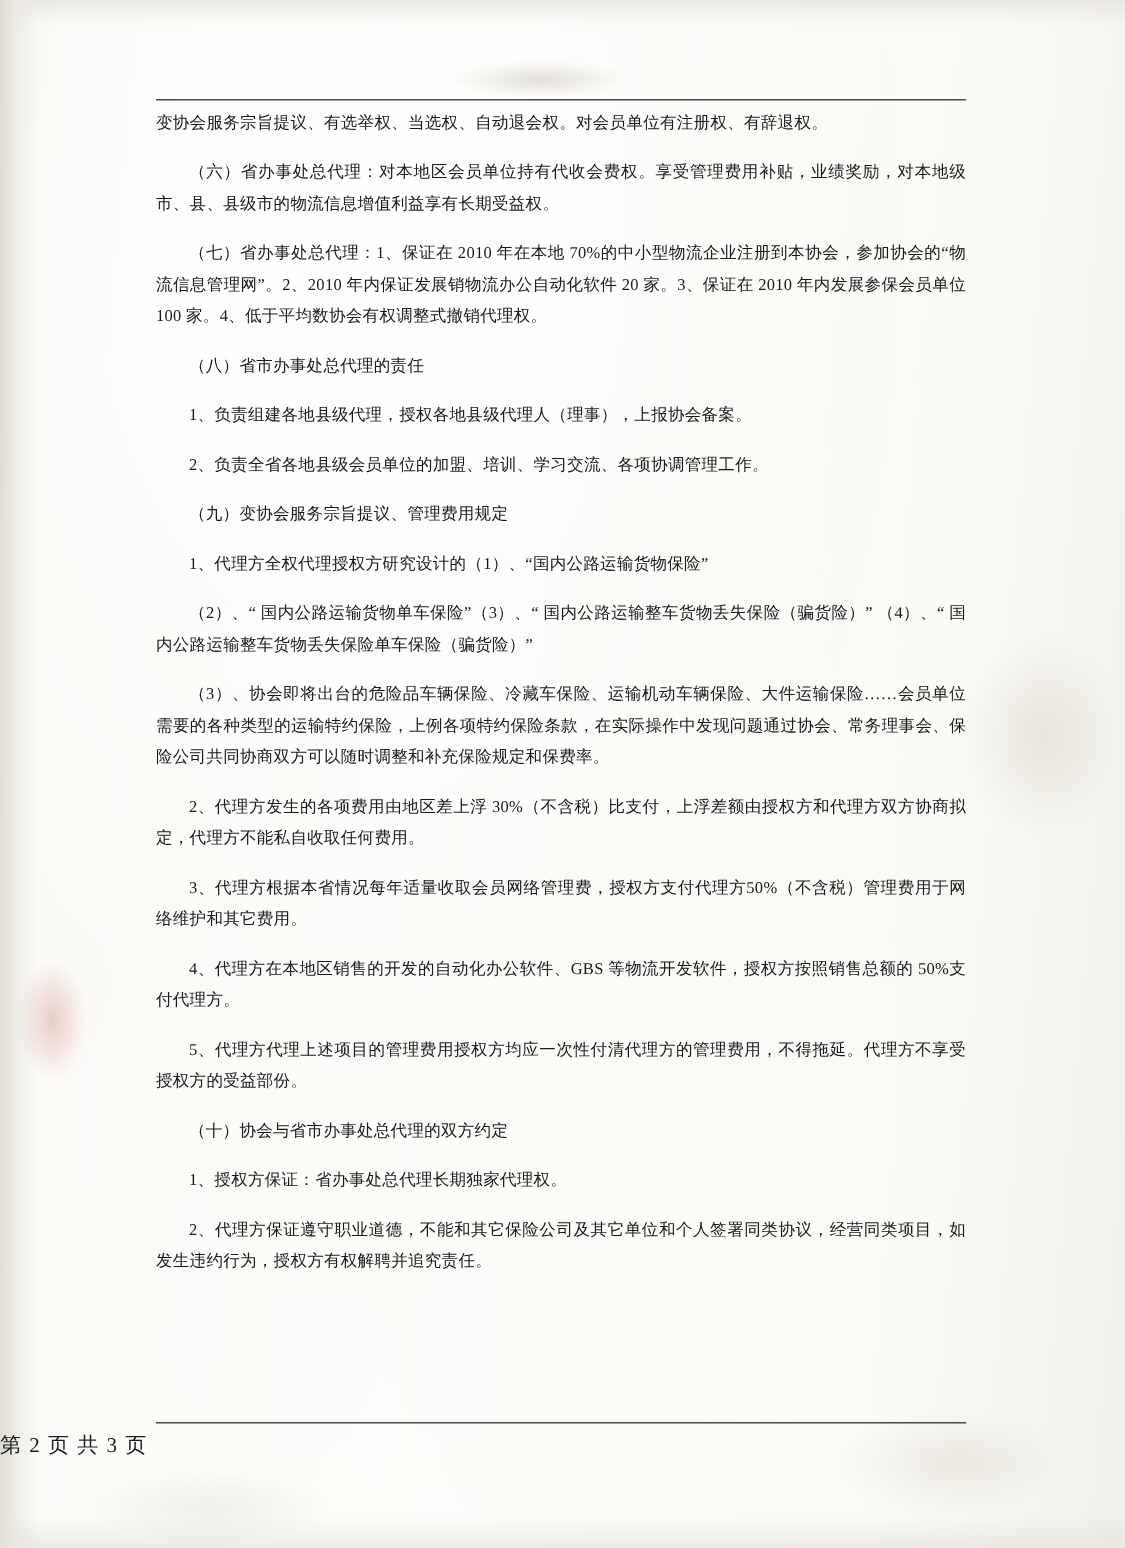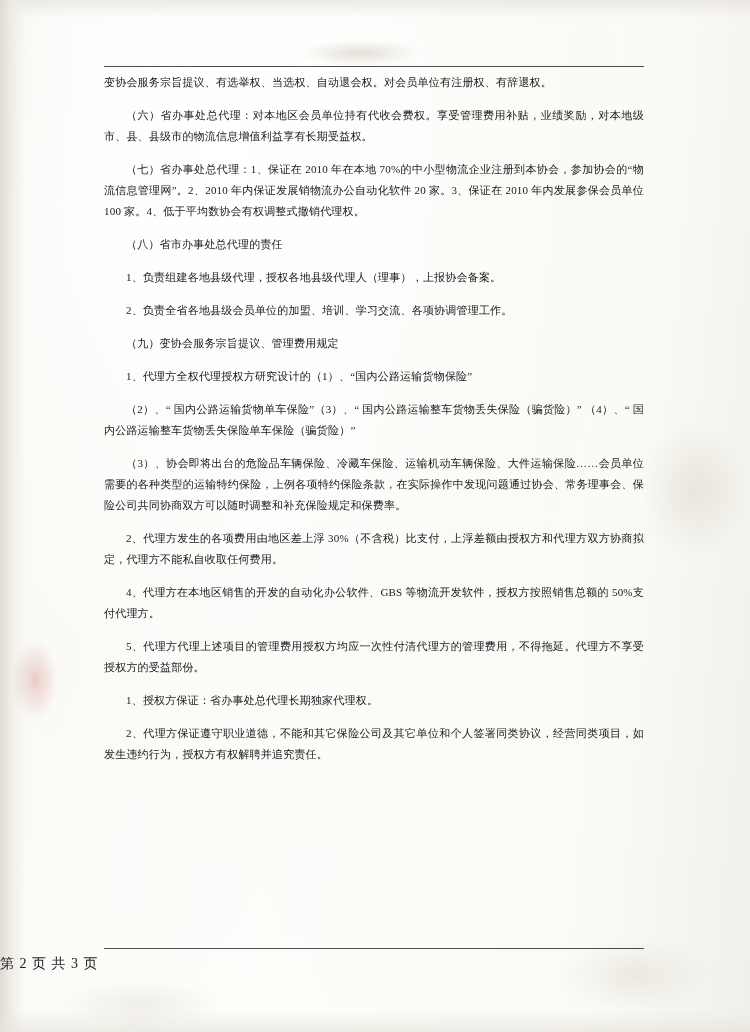--- a/index.html
+++ b/index.html
@@ -118,21 +118,23 @@
     <p class="indent">（六）省办事处总代理：对本地区会员单位持有代收会费权。享受管理费用补贴，业绩奖励，对本地级市、县、县级市的物流信息增值利益享有长期受益权。</p>
     <p class="indent">（七）省办事处总代理：1、保证在 2010 年在本地 70%的中小型物流企业注册到本协会，参加协会的“物流信息管理网”。2、2010 年内保证发展销物流办公自动化软件 20 家。3、保证在 2010 年内发展参保会员单位 100 家。4、低于平均数协会有权调整式撤销代理权。</p>
     <p class="indent">（八）省市办事处总代理的责任</p>
     <p class="indent">1、负责组建各地县级代理，授权各地县级代理人（理事），上报协会备案。</p>
     <p class="indent">2、负责全省各地县级会员单位的加盟、培训、学习交流、各项协调管理工作。</p>
     <p class="indent">（九）变协会服务宗旨提议、管理费用规定</p>
     <p class="indent">1、代理方全权代理授权方研究设计的（1）、“国内公路运输货物保险”</p>
     <p class="indent">（2）、“ 国内公路运输货物单车保险”（3）、“ 国内公路运输整车货物丢失保险（骗货险）”   （4）、“ 国内公路运输整车货物丢失保险单车保险（骗货险）”</p>
     <p class="indent">（3）、协会即将出台的危险品车辆保险、冷藏车保险、运输机动车辆保险、大件运输保险……会员单位需要的各种类型的运输特约保险，上例各项特约保险条款，在实际操作中发现问题通过协会、常务理事会、保险公司共同协商双方可以随时调整和补充保险规定和保费率。</p>
     <p class="indent">2、代理方发生的各项费用由地区差上浮 30%（不含税）比支付，上浮差额由授权方和代理方双方协商拟定，代理方不能私自收取任何费用。</p>
+    <p class="indent">3、代理方根据本省情况每年适量收取会员网络管理费，授权方支付代理方50%（不含税）管理费用于网络维护和其它费用。</p>
     <p class="indent">4、代理方在本地区销售的开发的自动化办公软件、GBS 等物流开发软件，授权方按照销售总额的 50%支付代理方。</p>
     <p class="indent">5、代理方代理上述项目的管理费用授权方均应一次性付清代理方的管理费用，不得拖延。代理方不享受授权方的受益部份。</p>
+    <p class="indent">（十）协会与省市办事处总代理的双方约定</p>
     <p class="indent">1、授权方保证：省办事处总代理长期独家代理权。</p>
     <p class="indent">2、代理方保证遵守职业道德，不能和其它保险公司及其它单位和个人签署同类协议，经营同类项目，如发生违约行为，授权方有权解聘并追究责任。</p>
 
   </div>
 
   <div class="footer">第 2 页 共 3 页</div>
 </div>
 
 </body></html>

